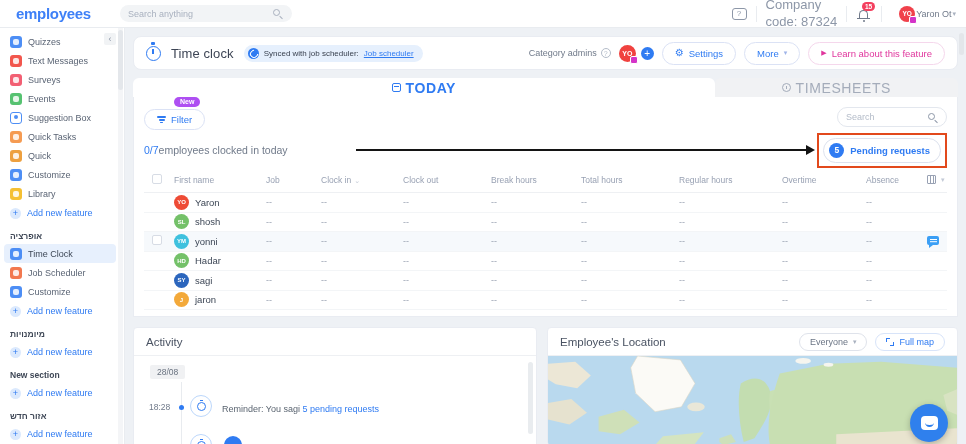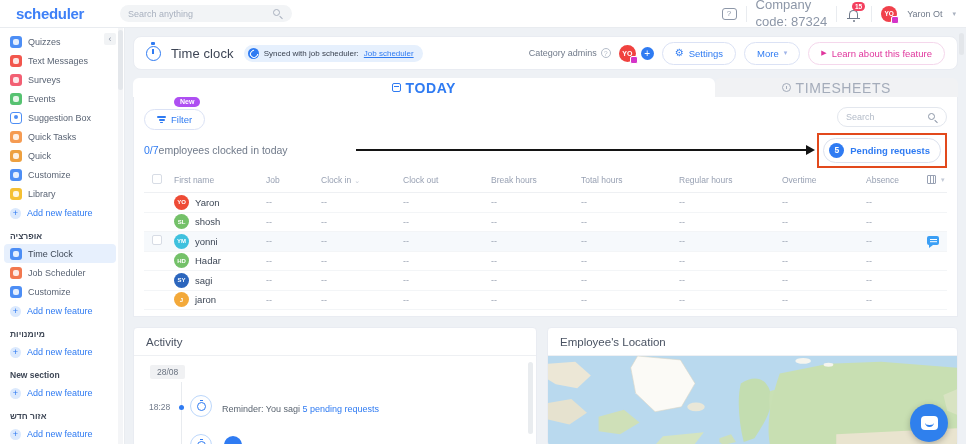--- a/index.html
+++ b/index.html
@@ -17,21 +17,21 @@
   .mag::after { content:""; position:absolute; width:4px; height:1.2px; background:#a9b1bf; transform:rotate(45deg); left:5px; top:7px; }
   .top-right { margin-left:auto; display:flex; align-items:center; gap:9px; }
   .helpico { width:15px; height:12px; border:1.2px solid #8d97a8; border-radius:3px; font-size:8px; color:#8d97a8; display:flex; align-items:center; justify-content:center; cursor:pointer; }
   .vdiv { width:1px; height:16px; background:#e9ecf0; }
   .ccode { font-size:13px; color:#8d97a8; line-height:1.25; }
   .bellwrap { position:relative; cursor:pointer; width:16px; height:16px; }
   .bell { position:absolute; left:3px; top:4px; width:9px; height:8px; border:1.2px solid #707a8a; border-bottom:none; border-radius:5px 5px 0 0; }
   .bell::after { content:""; position:absolute; left:-3px; top:7px; width:13px; height:1.4px; background:#707a8a; }
   .bell::before { content:""; position:absolute; left:3px; top:9px; width:2px; height:2px; background:#707a8a; border-radius:50%; }
   .nbadge { position:absolute; top:-4px; right:-3px; background:#f43f5e; color:#fff; font-size:6.5px; font-weight:bold; border-radius:6px; padding:1px 3px; }
-  .userwrap { display:flex; align-items:center; gap:10px; cursor:pointer; }
+  .userwrap { display:flex; align-items:center; gap:1px; cursor:pointer;margin-left:8px; }
   .avatar { display:inline-flex; align-items:center; justify-content:center; border-radius:50%; color:#fff; font-weight:bold; }
   .av-top { width:16px; height:16px; font-size:6.5px; background:#f0414b; position:relative; }
   .av-top::after { content:""; position:absolute; right:-2px; bottom:-2px; width:6px; height:6px; background:#d433c8; border:1px solid #fff; border-radius:2px; }
   .uname { font-size:9px; color:#707a8a; }
   .caret { font-size:7px; color:#a9b1bf; }
   .main-scrollthumb { position:absolute; right:2px; top:33px; width:5px; height:22px; background:#e3e6ea; border-radius:3px; }
 
   
   .bodyrow { display:flex; height:416px; }
 
@@ -162,21 +162,21 @@
   .chatfab { position:absolute; right:18px; bottom:2px; width:38px; height:38px; border-radius:50%; background:#2f80ed; box-shadow:0 2px 6px rgba(0,0,0,.25); cursor:pointer; display:flex; align-items:center; justify-content:center; z-index:20; }
   .fab-ico { width:17px; height:14px; background:#fff; border-radius:4px; position:relative; }
   .fab-ico::after { content:""; position:absolute; left:4px; top:5px; width:9px; height:4px; border-bottom:2px solid #2f80ed; border-radius:0 0 6px 6px; }
 </style>
 </head>
 <body>
 
 <div class="app">
 
   <header class="topbar">
-    <div class="logo">scheduler</div>
+    <div class="logo">employees</div>
     <div class="searchbox">
       <input placeholder="Search anything" style="">
       <span class="mag"></span>
     </div>
     <div class="top-right">
       <div class="helpico">
           <span>?</span>
         </div>
       <div class="vdiv"></div>
       <div class="ccode">
@@ -500,20 +500,30 @@
                 <span class="mini-sw"></span>
               </span>
             <span class="act-solid2"></span>
             <span class="act-scroll"></span>
           </div>
         </section>
 
         <section class="panel location">
           <div class="panel-hd">
             <span>Employee's Location</span>
+            <div class="loc-buttons">
+              <button class="smallpill">
+                <span>Everyone</span>
+                <span class="cdown" style="font-size:7px;color:#a9b1bf">▾</span>
+              </button>
+              <button class="smallpill blue">
+                <span class="expand-ico"></span>
+                <span>Full map</span>
+              </button>
+            </div>
           </div>
           <div class="mapwrap">
             <svg viewBox="0 0 420 91" preserveAspectRatio="none">
               <rect x="0" y="0" width="420" height="91" fill="#b9d9ee"></rect>
               <path d="M0,8 L28,6 L44,20 L30,33 L8,29 L0,24 Z" fill="#ece7d6"></path>
               <path d="M0,48 L24,44 L40,58 L22,70 L0,65 Z" fill="#e6e2cf"></path>
               <path d="M52,62 L78,55 L94,68 L74,80 L52,77 Z" fill="#cfe0b8"></path>
               <path d="M92,0 L136,4 L151,28 L137,52 L110,57 L90,38 L85,12 Z" fill="#fbfaf6" stroke="#ddd8c6" stroke-width="0.6"></path>
               <ellipse cx="152" cy="52" rx="9" ry="4.5" fill="#e9e7d8"></ellipse>
               <path d="M176,84 L188,80 L193,88 L180,91 L176,88 Z" fill="#cde0ba"></path>

